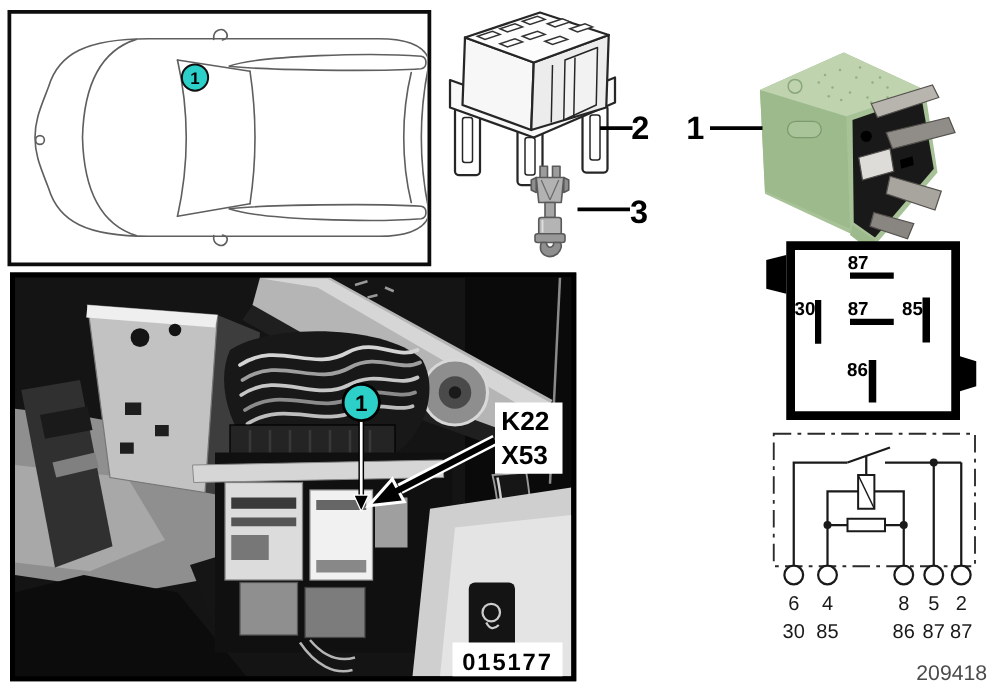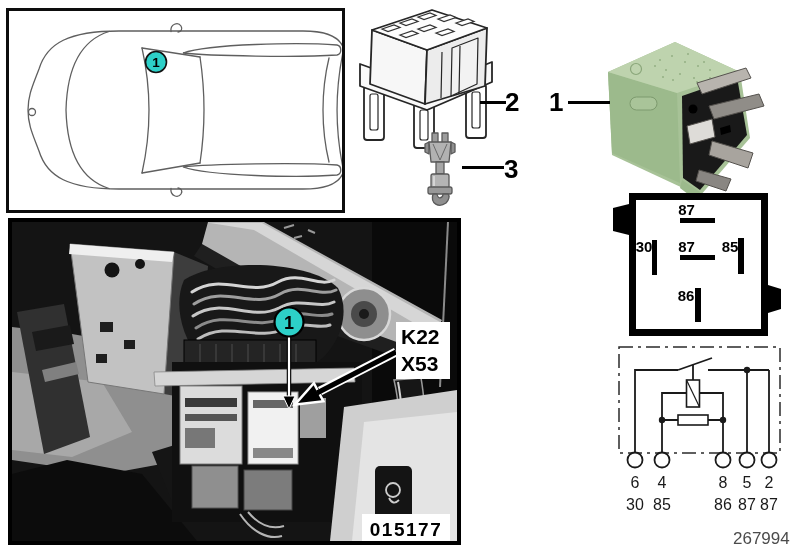--- a/index.html
+++ b/index.html
@@ -304,15 +304,15 @@
     </g>
     <g font-size="16" fill="#1a1a1a" text-anchor="middle">
       <text x="25" y="172">30</text>
       <text x="52" y="172">85</text>
       <text x="113" y="172">86</text>
       <text x="137" y="172">87</text>
       <text x="159" y="172">87</text>
     </g>
   </svg>
 
-  <div class="watermark">267994</div>
+  <div class="watermark">209418</div>
 
 </div>
 
 </body></html>

